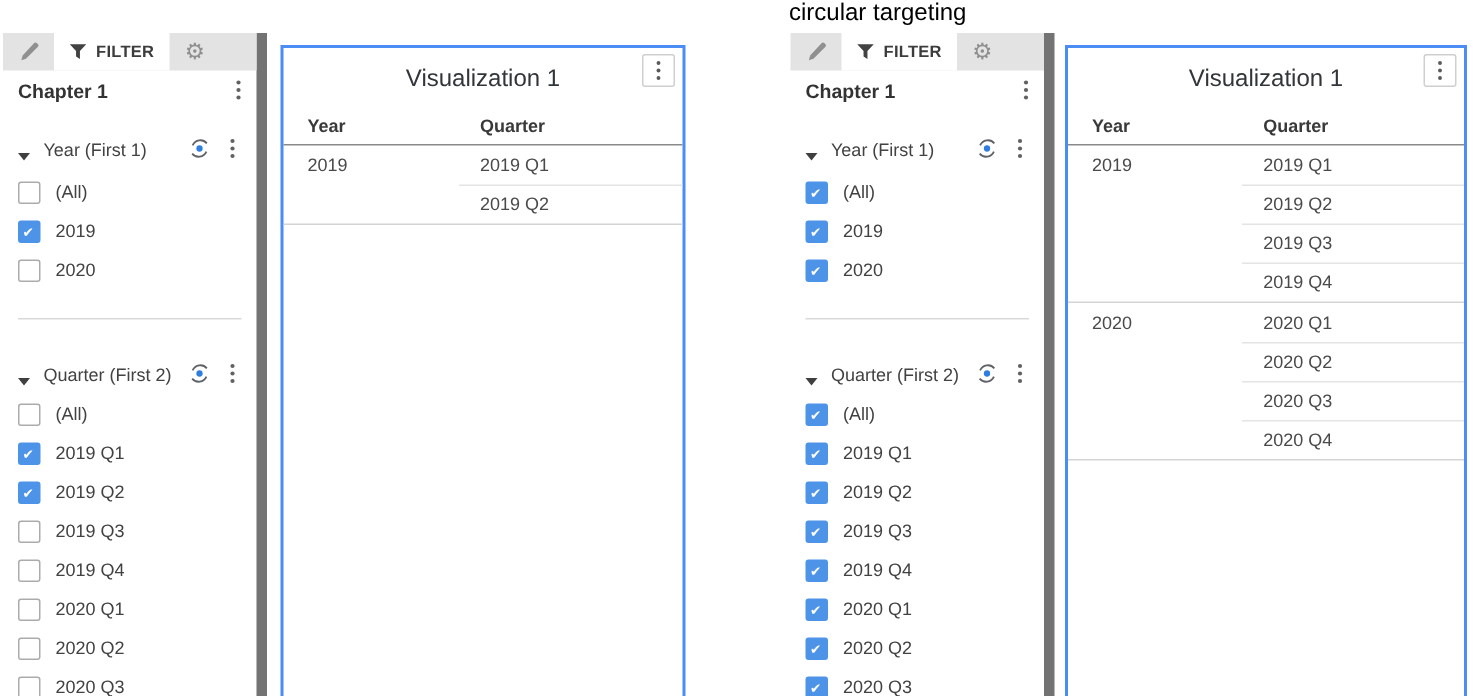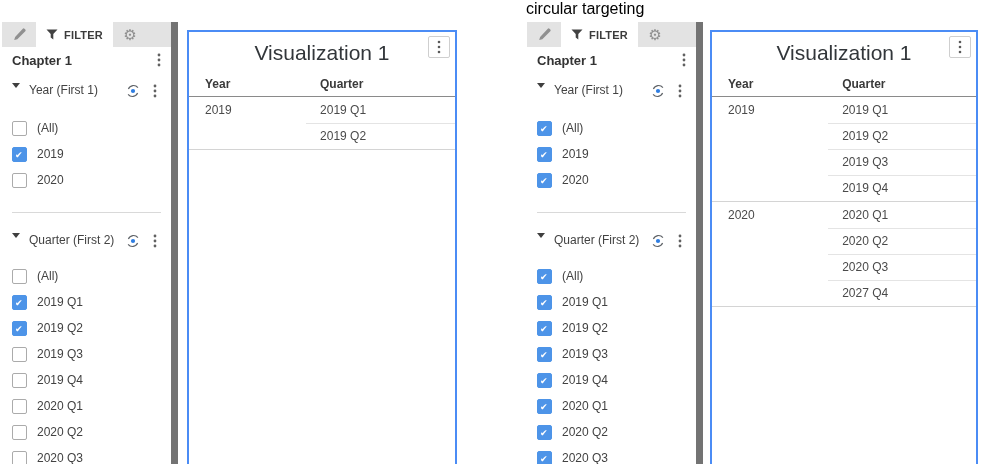--- a/index.html
+++ b/index.html
@@ -14,21 +14,21 @@
 
   .toolbar{display:flex;height:25px;background:#e3e3e3;width:169px;}
   .tb-btn{width:34px;display:flex;align-items:center;justify-content:center;cursor:pointer;}
   .tb-tab{background:#fff;display:flex;align-items:center;gap:6px;padding:0 10px;
     font-size:11px;font-weight:bold;color:#3c3c3c;letter-spacing:.2px;cursor:pointer;}
   .gear{font-size:15px;color:#8f8f8f;line-height:1;}
 
   .panel-body{padding:6px 10px 0 10px;}
   .chapter-row{display:flex;align-items:flex-start;justify-content:space-between;height:20px;}
   .chapter-title{font-weight:bold;font-size:13px;color:#333;}
-  .dim-row{display:flex;align-items:flex-start;height:24px;margin-top:10px;}
+  .dim-row{display:flex;align-items:flex-end;height:24px;margin-top:10px;}
   .dim-row.q{margin-top:20px;}
   .tri{width:0;height:0;border-left:4px solid transparent;border-right:4px solid transparent;
     border-top:5px solid #3f3f3f;margin-right:9px;cursor:pointer;flex:none;}
   .dim-label{font-size:12px;color:#424242;flex:1;}
   .dim-icons{display:flex;align-items:center;gap:12px;padding-right:4px;}
   .icon-btn{display:flex;align-items:center;justify-content:center;cursor:pointer;}
 
   .cb-list{margin-top:8px;}
   .cb-list.q{margin-top:6px;}
   .cb-row{display:flex;align-items:center;height:26px;cursor:pointer;}
@@ -41,21 +41,21 @@
 
   .divider{border-top:1px solid #d9d9d9;}
   .div1{margin-top:19px;}
 
   .viz-card{position:absolute;top:30px;height:440px;background:#fff;border:2px solid #4b8cf5;
     box-sizing:border-box;}
   #vcL{left:187px;width:270px}
   #vcR{left:710px;width:268px}
   .viz-kebab{position:absolute;top:4px;right:5px;width:20px;height:20px;border:1px solid #cfcfcf;
     border-radius:2px;background:#fff;display:flex;align-items:center;justify-content:center;cursor:pointer;}
-  .viz-title{margin-top:8px;text-align:center;font-size:21px;color:#32363a;height:25px;line-height:25px;}
+  .viz-title{margin-top:8px;text-align:center;font-size:16px;color:#32363a;height:25px;line-height:25px;}
   .vt-header{display:flex;height:23px;line-height:23px;margin-top:8px;border-bottom:1px solid #8a8a8a;
     font-size:12px;font-weight:bold;color:#3a3a3a;align-items:center;}
   .cell-year{width:44%;padding-left:16px;box-sizing:border-box;}
   .cell-quarter{flex:1;padding-left:14px;box-sizing:border-box;}
   .vt-group{border-bottom:1px solid #d4d4d4;}
   .vt-row{display:flex;height:26px;line-height:26px;font-size:12px;color:#4a4a4a;}
   .cell-quarter.sep{border-top:1px solid #e4e4e4;line-height:25px;}
   svg{display:block}
 </style>
 </head>
@@ -394,19 +394,19 @@
         <div class="vt-row">
           <div class="cell-year"></div>
           <div class="cell-quarter sep">2020 Q2</div>
         </div>
         <div class="vt-row">
           <div class="cell-year"></div>
           <div class="cell-quarter sep">2020 Q3</div>
         </div>
         <div class="vt-row">
           <div class="cell-year"></div>
-          <div class="cell-quarter sep">2027 Q4</div>
+          <div class="cell-quarter sep">2020 Q4</div>
         </div>
       </div>
     </div>
   </div>
 
 </div>
 
 </body></html>

